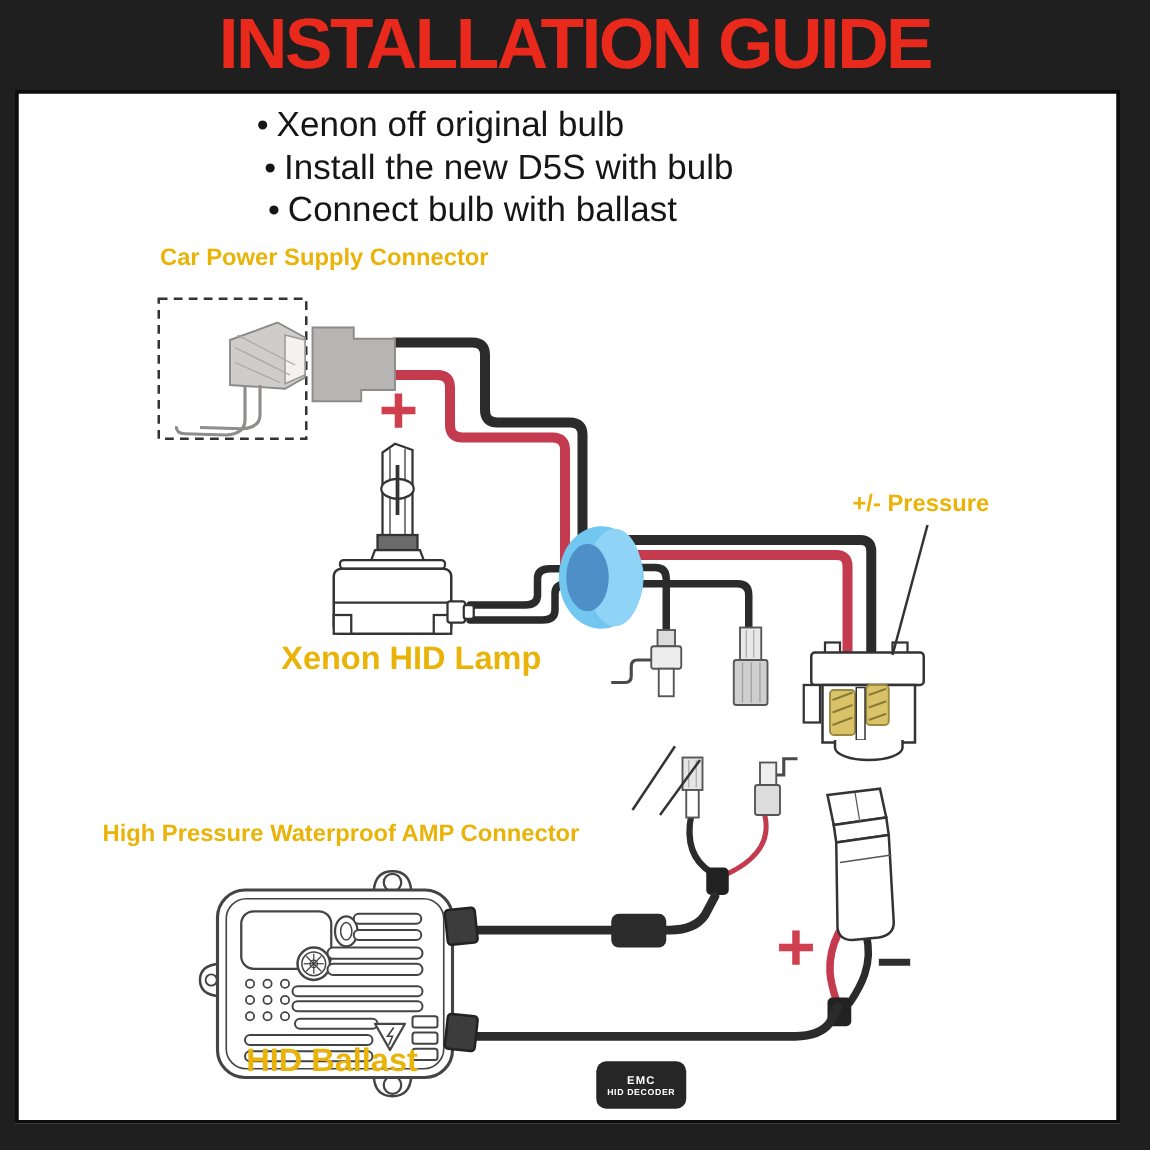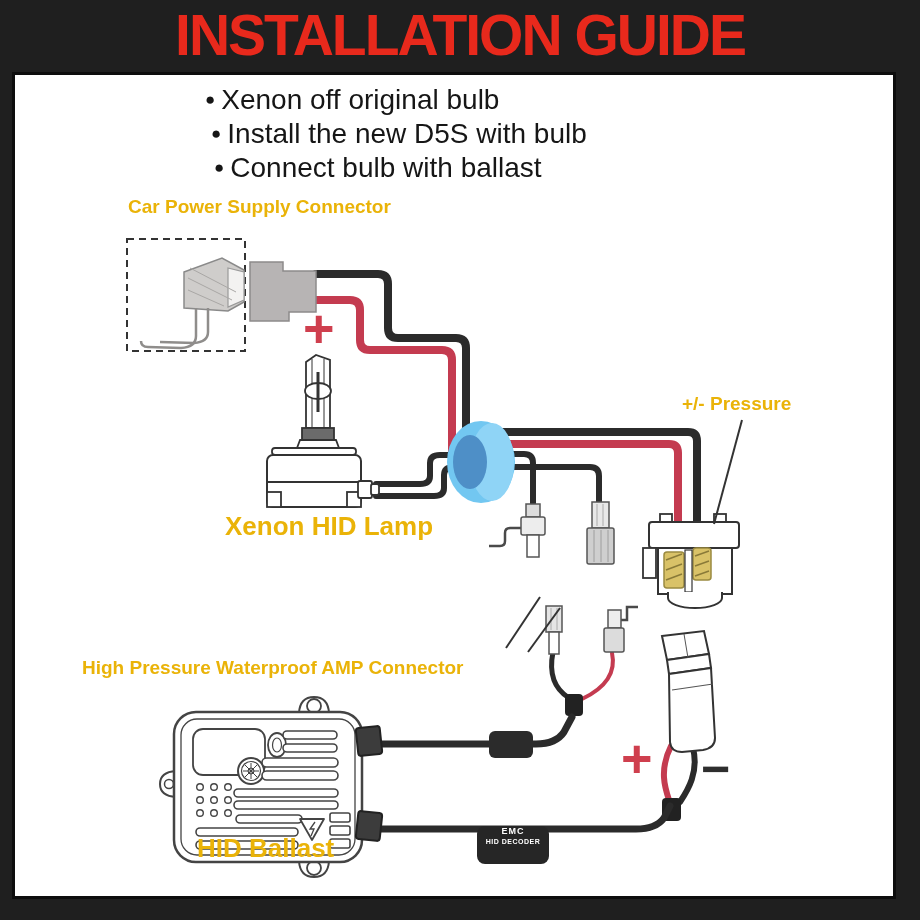--- a/index.html
+++ b/index.html
@@ -27,23 +27,23 @@
     position:absolute;color:#eab308;font-weight:bold;white-space:nowrap;
   }
   .lbl-sm{font-size:19px;}
   .lbl-lg{font-size:26px;}
   .sym{
     position:absolute;font-weight:bold;white-space:nowrap;line-height:1;
   }
   .sym-plus{color:#cf3f4e;font-size:54px;}
   .sym-minus{color:#2e2e2e;font-size:50px;}
   .decoder{
-    position:absolute;left:477px;top:826px;width:72px;height:38px;
+    position:absolute;left:477px;top:849px;width:72px;height:38px;
     background:#262626;border-radius:8px;color:#fff;text-align:center;
-    display:flex;flex-direction:column;justify-content:flex-start;gap:2px;
+    display:flex;flex-direction:column;justify-content:center;gap:2px;
   }
   .decoder .l1{font-size:9px;font-weight:bold;letter-spacing:1px;}
   .decoder .l2{font-size:7px;font-weight:bold;letter-spacing:.5px;}
 </style>
 </head>
 <body>
 
 <div class="title">INSTALLATION GUIDE</div>
 
 <div class="panel"></div>

